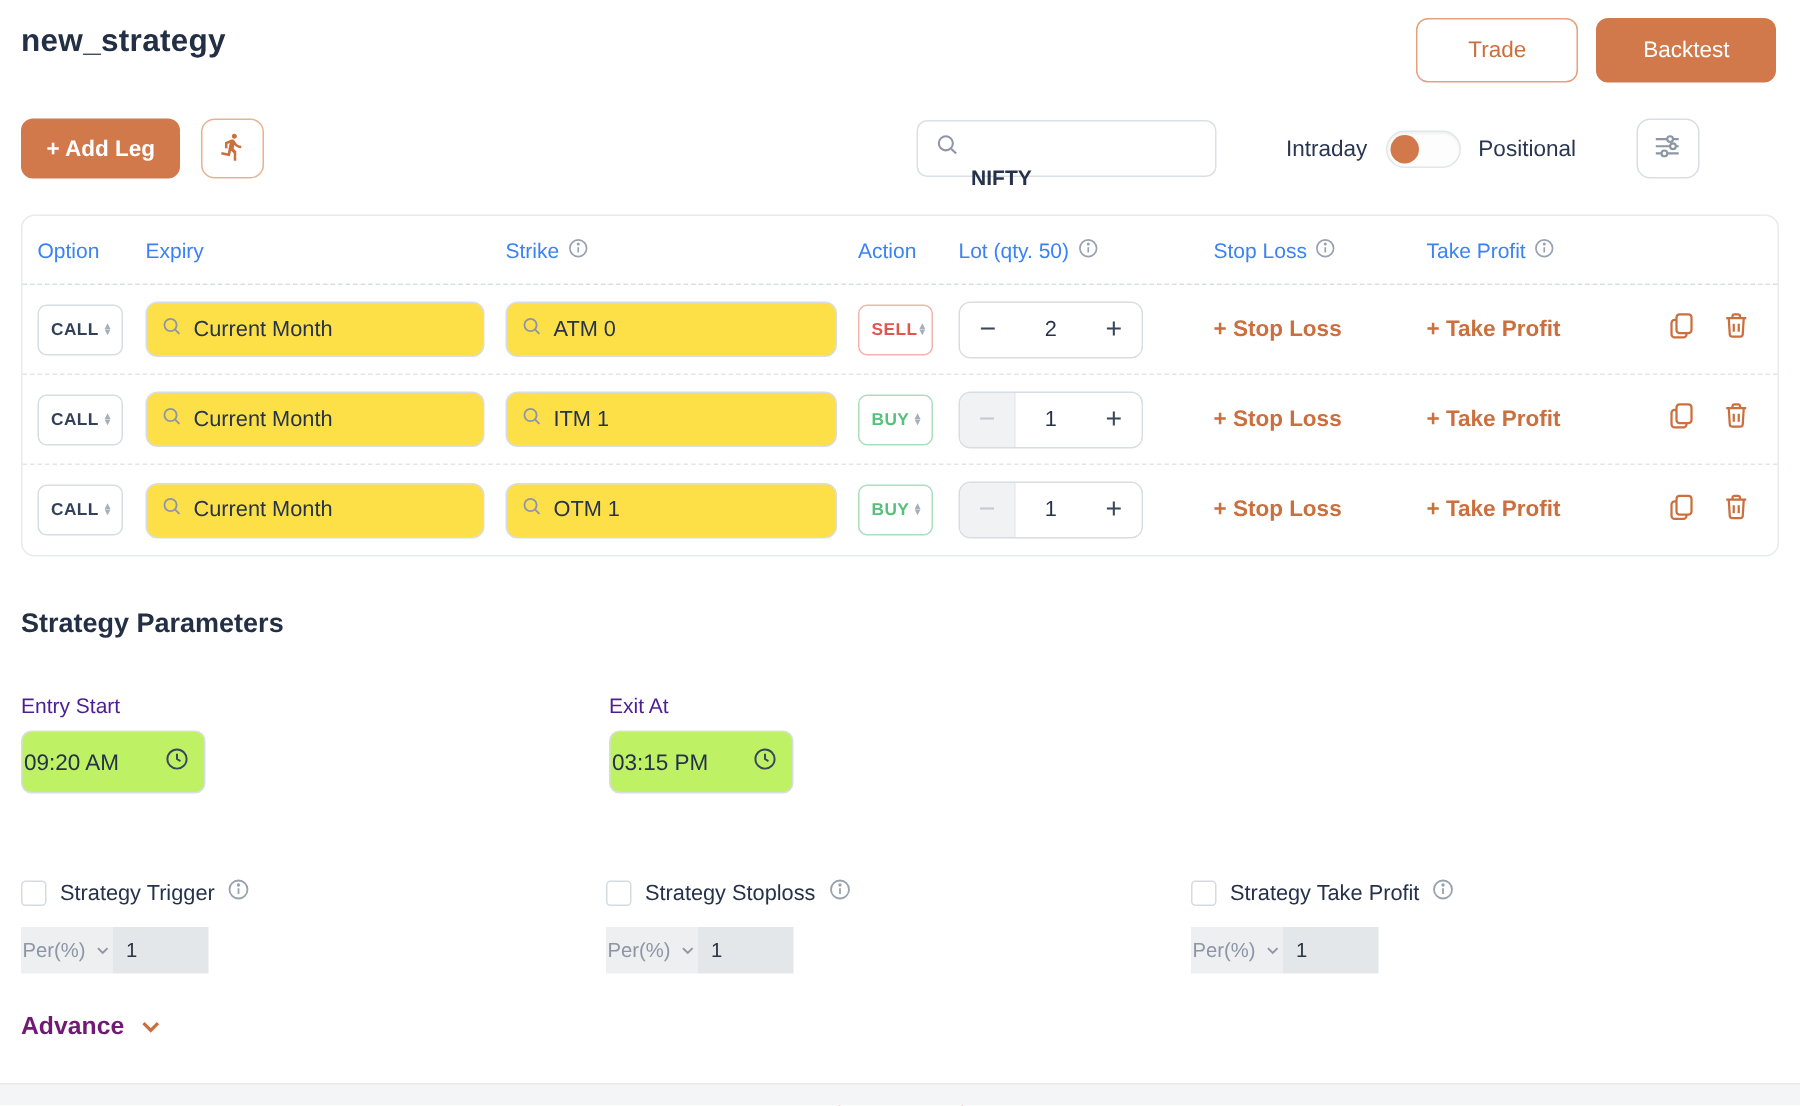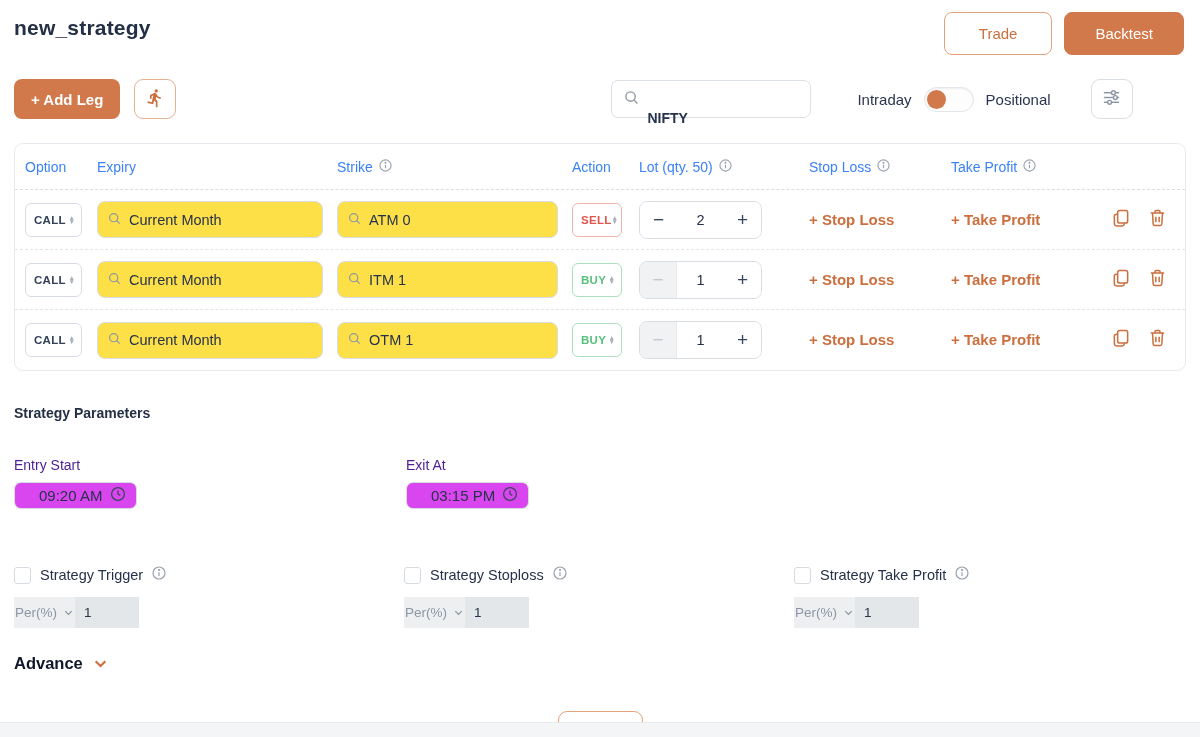--- a/index.html
+++ b/index.html
@@ -55,37 +55,37 @@
   .stepper { display:flex; align-items:stretch; width:123px; height:38px; border:1px solid #d8dde3; border-radius:8px; overflow:hidden; background:#fff; }
   .stepper .seg { width:37px; display:flex; align-items:center; justify-content:center; font-size:19px; color:#3a465c; cursor:pointer; background:#fff; }
   .stepper .val { flex:1; display:flex; align-items:center; justify-content:center; font-size:14.5px; font-weight:500; color:#26324b; }
   .stepper .seg.disabled { background:#f0f2f4; color:#c3c9d1; border-right:1px solid #e7eaee; }
 
   .add-link { font-size:15px; font-weight:bold; color:#cb6f3e; cursor:pointer; }
   .row-icons { display:flex; justify-content:flex-end; gap:17px; padding-right:12px; }
   .row-icons svg { cursor:pointer; }
 
   
-  .sp-heading { font-size:14px; font-weight:bold; color:#232f45; margin:34px 0 0 14px; }
+  .sp-heading { font-size:18px; font-weight:bold; color:#232f45; margin:34px 0 0 14px; }
   .time-row { display:flex; margin:36px 0 0 14px; }
   .time-col { width:392px; }
   .field-label { font-size:14px; color:#4c1d95; margin-bottom:9px; }
-  .time-input { display:flex; align-items:center; justify-content:space-between; width:123px; height:27px; border:1px solid #d8dde3; border-radius:7px; padding:0 10px 0 24px; background:#d946ef; cursor:pointer; }
+  .time-input { display:flex; align-items:center; justify-content:space-between; width:123px; height:42px; border:1px solid #d8dde3; border-radius:7px; padding:0 10px 0 1px; background:#bef264; cursor:pointer; }
   .time-input .txt { font-size:15px; font-weight:500; color:#26324b; }
 
   .trigger-row { display:flex; margin:40px 0 0 14px; }
   .trigger-col { width:390px;margin-top:17px; }
   .chk-line { display:flex; align-items:center; gap:9px; }
   .checkbox { width:17px; height:17px; border:1px solid #d6dbe1; border-radius:3px; background:#fff; cursor:pointer; }
   .chk-label { font-size:14.5px; color:#26324b; }
   .unit-group { display:flex; margin-top:13px; height:31px; }
   .unit-select { display:flex; align-items:center; gap:6px; background:#edeff1; color:#8d96a5; font-size:13.5px; padding:0 1px; cursor:pointer;justify-content:space-between; }
   .unit-value { width:64px; background:#e4e7e9; display:flex; align-items:center; padding-left:9px; font-size:13.5px; color:#2a3446; }
 
-  .advance { display:flex; align-items:center; gap:10px; margin:26px 0 0 14px; font-size:16.5px; font-weight:bold; color:#0f172a; cursor:pointer; }
+  .advance { display:flex; align-items:center; gap:10px; margin:26px 0 0 14px; font-size:16.5px; font-weight:bold; color:#701a75; cursor:pointer; }
 
   .save-wrap { text-align:center; margin-top:38px; }
   .save-btn { background:#fff; border:1px solid #e3a27c; color:#cb6f3e; font-weight:bold; font-size:15.5px; width:85px; height:41px; border-radius:9px; cursor:pointer; font-family:"Liberation Sans",sans-serif; }
 
   .footer-band { position:absolute; left:0; bottom:0; width:1200px; height:15px; background:#f4f5f6; border-top:1px solid #e8e9eb; }
 </style>
 </head>
 <body>
 
 <div class="app">

